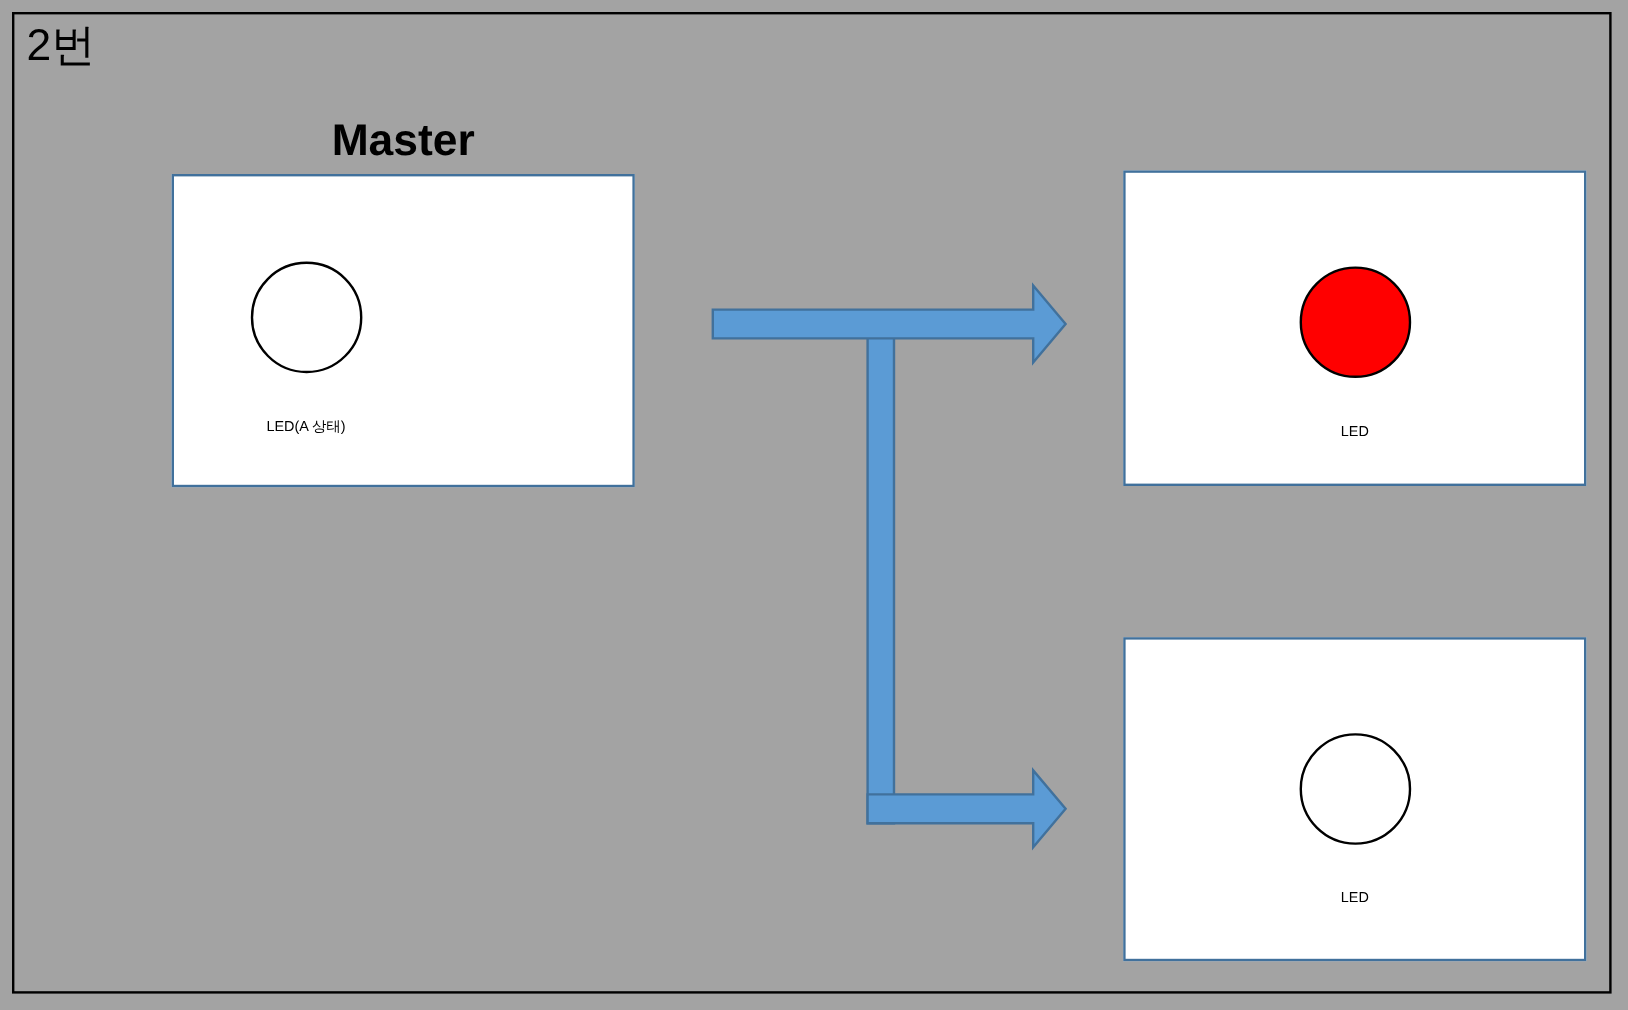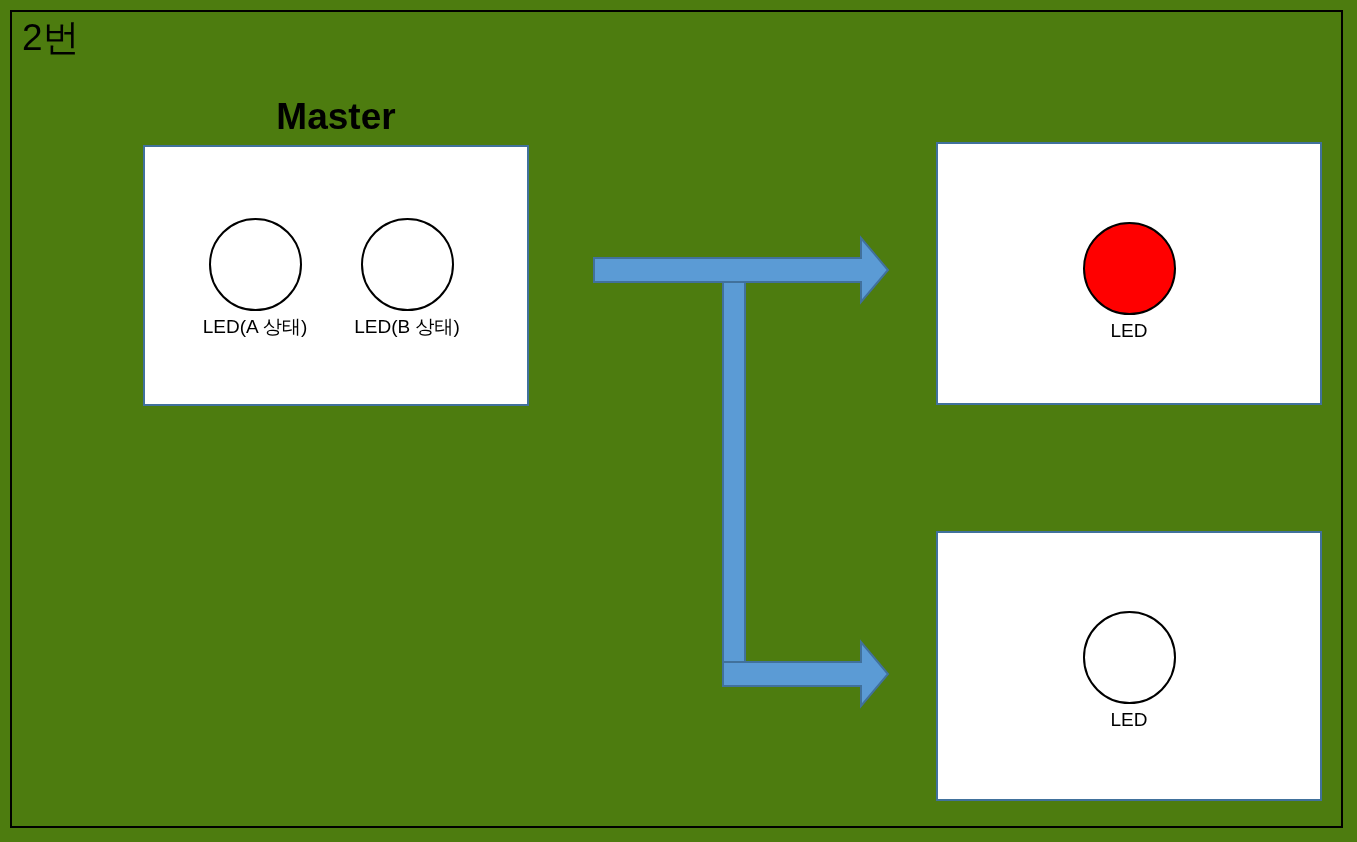--- a/index.html
+++ b/index.html
@@ -71,22 +71,22 @@
   }
   .led-circle {
     width: 93px;
     height: 93px;
     border-radius: 50%;
     border: 2px solid #000000;
     box-sizing: border-box;
     background: #ffffff;
   }
   .led-label {
-    margin-top: 6px;
-    font-size: 19px;
+    margin-top: 38px;
+    font-size: 12px;
     line-height: 1.1;
     color: #000000;
     white-space: nowrap;
   }
 
   
   #led-master-a { left: 185px; top: 218px; width: 140px; }
   #led-master-b { left: 337px; top: 218px; width: 140px; }
   
   #led-slave-a  { left: 1059px; top: 222px; width: 140px; }
@@ -98,39 +98,35 @@
     left: 0;
     top: 0;
     width: 1357px;
     height: 842px;
     pointer-events: none;
   }
 </style>
 </head>
 <body>
 
-<div id="canvas" style="background: #4d7c0f;">
+<div id="canvas" style="background: #a3a3a3;">
 
   <div class="outer-frame" style="border-color: rgb(0, 0, 0);"></div>
 
   <div class="page-title" style="color: rgb(0, 0, 0);">2번</div>
 
   <div class="group-title" id="title-master" style="color: rgb(0, 0, 0); font-weight: bold;">Master</div>
 
   <div class="device-box" id="box-master" style="border-color: rgb(65, 113, 156);"></div>
 
   <div class="led-group" id="led-master-a">
     <div class="led-circle" style="border-color: rgb(0, 0, 0); background: rgb(255, 255, 255);"></div>
     <div class="led-label" style="color: rgb(0, 0, 0);">LED(A 상태)</div>
   </div>
 
-  <div class="led-group" id="led-master-b">
-    <div class="led-circle" style="border-color: rgb(0, 0, 0); background: rgb(255, 255, 255);"></div>
-    <div class="led-label" style="color: rgb(0, 0, 0);">LED(B 상태)</div>
-  </div>
 
 
   <div class="device-box" id="box-slave-a" style="border-color: rgb(65, 113, 156);"></div>
 
   <div class="led-group" id="led-slave-a">
     <div class="led-circle" id="indicator-slave-a" style="border-color: rgb(0, 0, 0); background: rgb(255, 0, 0);"></div>
     <div class="led-label" style="color: rgb(0, 0, 0);">LED</div>
   </div>
 
 

